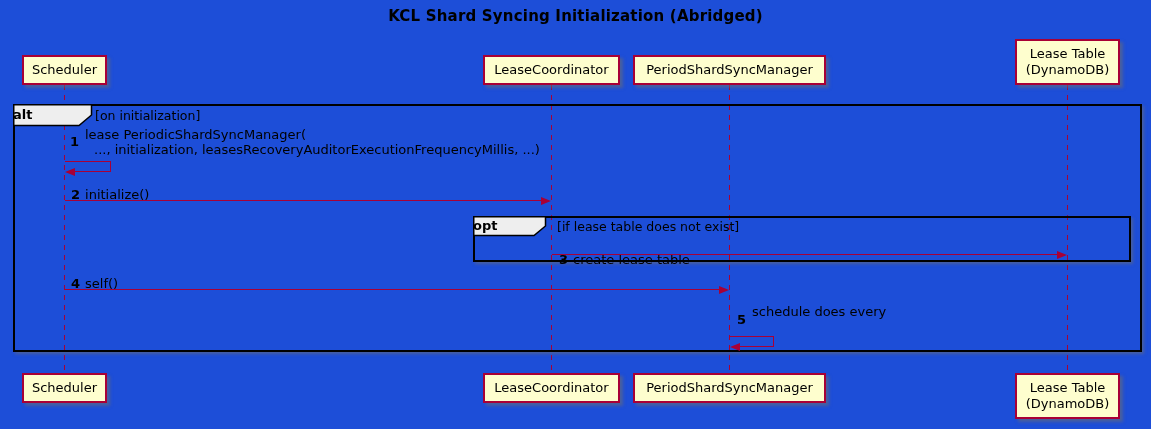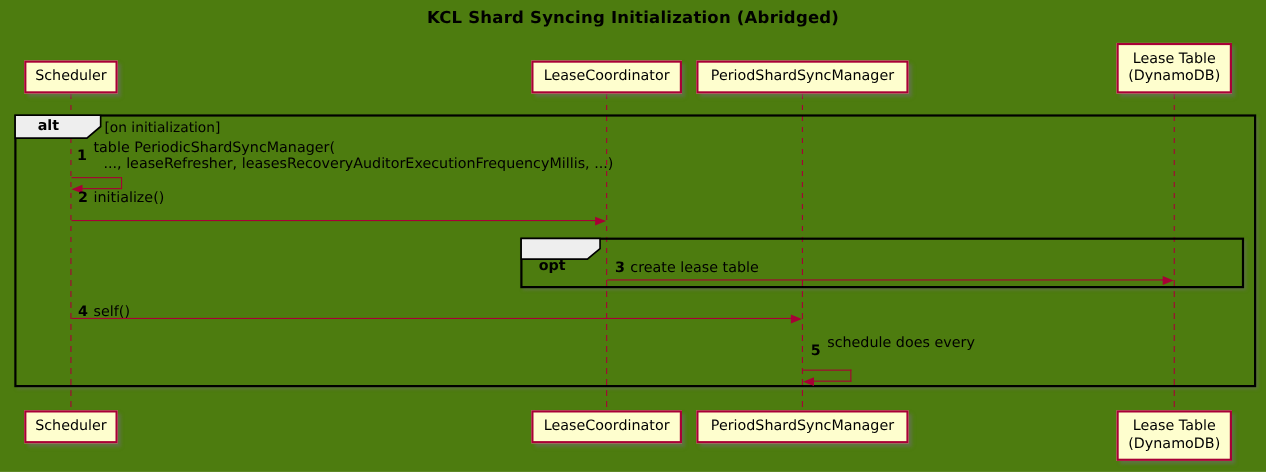--- a/index.html
+++ b/index.html
@@ -5,21 +5,21 @@
   :root{
     --arrow:#A80036;
     --pfill:#FEFECE;
     --pborder:#A80036;
     --frame:#000000;
     --labelfill:#EEEEEE;
     --ink:#000000;
   }
   html,body{margin:0;padding:0;background:#ffffff;}
   .canvas{
-    position:relative;width:1151px;height:429px;background:#4d7c0f;overflow:hidden;
+    position:relative;width:1151px;height:429px;background:#1d4ed8;overflow:hidden;
     font-family:"DejaVu Sans","Liberation Sans",sans-serif;color:var(--ink);
   }
   .title{
     position:absolute;top:7px;left:0;width:100%;text-align:center;
     font-size:15px;font-weight:bold;letter-spacing:0.2px;
   }
   .pbox{
     position:absolute;background:var(--pfill);border:2px solid var(--pborder);
     box-shadow:3px 3px 3px rgba(110,110,110,0.55);
     display:flex;flex-direction:column;align-items:center;justify-content:center;
@@ -29,21 +29,21 @@
   .lifeline{
     position:absolute;top:85px;height:288px;width:1px;
     background:repeating-linear-gradient(to bottom,var(--arrow) 0 5px,transparent 5px 10px);
   }
   .frame{
     position:absolute;border:2px solid var(--frame);box-sizing:border-box;
     box-shadow:2px 2px 3px rgba(110,110,110,0.55);background:transparent;
   }
   .pentagon{position:absolute;}
   .keyword{
-    position:absolute;font-size:13px;font-weight:bold;text-align:center;
+    position:absolute;font-size:13px;font-weight:bold;
     white-space:nowrap;
   }
   .cond{
     position:absolute;font-size:12.5px;font-weight:normal;white-space:nowrap;
   }
   .msg{
     position:absolute;font-size:13px;white-space:nowrap;
   }
   .num{font-weight:bold;margin-right:5px;}
   .hl{position:absolute;height:1px;background:var(--arrow);}
@@ -90,36 +90,37 @@
       <path d="M0.75,0.75 H78.5 V11 L66,21.5 H0.75 Z" fill="#EEEEEE" stroke="#000000" stroke-width="1.5"></path>
     </svg>
     <span class="keyword" style="left:-2px;top:1px;width:62px;">alt</span>
     <span class="cond" style="left:80px;top:2px;">[on initialization]</span>
   </div>
 
   <div class="frame" style="left:473px;top:216px;width:658px;height:46px;">
     <svg class="pentagon" style="left:-2px;top:-2px;" width="74" height="21">
       <path d="M0.75,0.75 H72.5 V10 L61,19.5 H0.75 Z" fill="#EEEEEE" stroke="#000000" stroke-width="1.5"></path>
     </svg>
-    <span class="keyword" style="left:-2px;top:0px;width:58px;margin-top:16px;">opt</span>
+    <span class="keyword" style="left:-2px;top:0px;width:58px;">opt</span>
+    <span class="cond" style="left:82px;top:1px;">[if lease table does not exist]</span>
   </div>
 
   <span class="msg num" style="left:70px;top:134px;">1</span>
-  <span class="msg" style="left:85px;top:127px;">table PeriodicShardSyncManager(</span>
-  <span class="msg" style="left:94px;top:142px;">..., leaseRefresher, leasesRecoveryAuditorExecutionFrequencyMillis, ...)</span>
+  <span class="msg" style="left:85px;top:127px;">lease PeriodicShardSyncManager(</span>
+  <span class="msg" style="left:94px;top:142px;">..., initialization, leasesRecoveryAuditorExecutionFrequencyMillis, ...)</span>
   <div class="hl" style="left:65px;top:161px;width:45px;"></div>
   <div class="vl" style="left:110px;top:161px;height:11px;"></div>
   <div class="hl" style="left:74px;top:171px;width:36px;"></div>
   <div class="ah-l" style="left:65px;top:168px;"></div>
 
-  <span class="msg" style="left:71px;top:173px;"><span class="num">2</span><span>initialize()</span></span>
+  <span class="msg" style="left:71px;top:187px;"><span class="num">2</span><span>initialize()</span></span>
   <div class="hl" style="left:65px;top:200px;width:478px;"></div>
   <div class="ah-r" style="left:541px;top:197px;"></div>
 
-  <span class="msg" style="left:559px;top:236px;"><span class="num">3</span><span>create lease table</span></span>
+  <span class="msg" style="left:559px;top:252px;"><span class="num">3</span><span>create lease table</span></span>
   <div class="hl" style="left:552px;top:254px;width:506px;"></div>
   <div class="ah-r" style="left:1057px;top:251px;"></div>
 
   <span class="msg" style="left:71px;top:276px;"><span class="num">4</span><span>self()</span></span>
   <div class="hl" style="left:65px;top:289px;width:655px;"></div>
   <div class="ah-r" style="left:719px;top:286px;"></div>
 
   <span class="msg num" style="left:737px;top:312px;">5</span>
   <span class="msg" style="left:752px;top:304px;">schedule does every</span>
   <div class="hl" style="left:730px;top:336px;width:44px;"></div>

